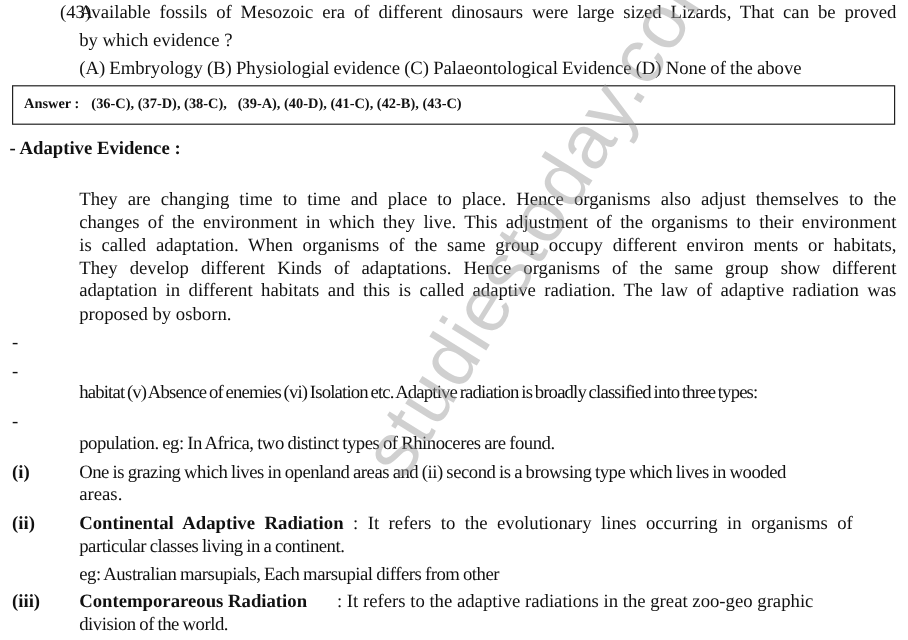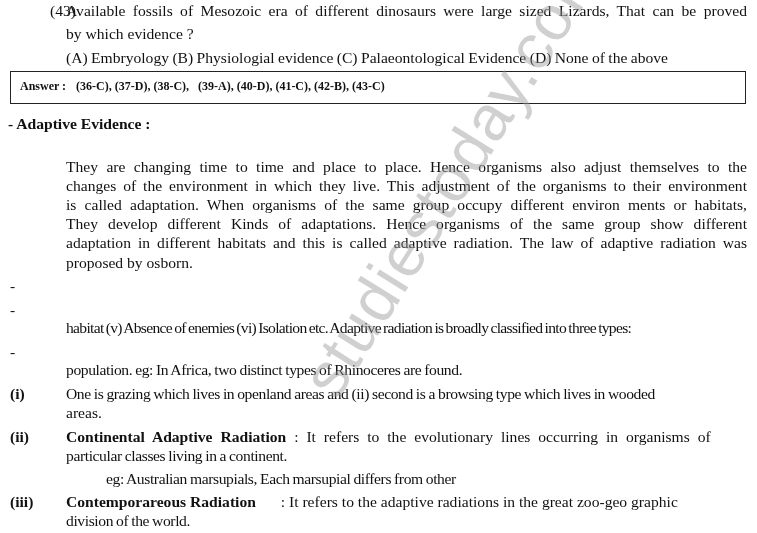--- a/index.html
+++ b/index.html
@@ -109,21 +109,21 @@
 
   <div class="marker bold" style="left:10px; top:386px;">(i)</div>
   <div class="line cond" style="left:66px; top:386px;">One is grazing which lives in openland areas and (ii) second is a browsing type which lives in wooded</div>
   <div class="line" style="left:66px; top:405px;">areas.</div>
 
   <div class="marker bold" style="left:10px; top:429px;">(ii)</div>
   <div class="line" style="left:66px; top:429px; word-spacing:4px;">
     <span class="bold">Continental Adaptive Radiation</span><span style="white-space:pre;"> : It refers to the evolutionary lines occurring in organisms of</span>
   </div>
   <div class="line cond" style="left:66px; top:448px;">particular classes living in a continent.</div>
-  <div class="line cond" style="left:66px; top:471px;margin-left:40px;">eg: Australian marsupials, Each marsupial differs from other</div>
+  <div class="line cond" style="left:66px; top:471px;">eg: Australian marsupials, Each marsupial differs from other</div>
 
   <div class="marker bold" style="left:10px; top:494px;">(iii)</div>
   <div class="line" style="left:66px; top:494px;">
     <span class="bold">Contemporareous Radiation</span><span style="white-space:pre;margin-left:21px;"> : It refers to the adaptive radiations in the great zoo-geo graphic</span>
   </div>
   <div class="line cond" style="left:66px; top:513px;">division of the world.</div>
 
   <div class="watermark">studiestoday.com</div>
 </div>
 

